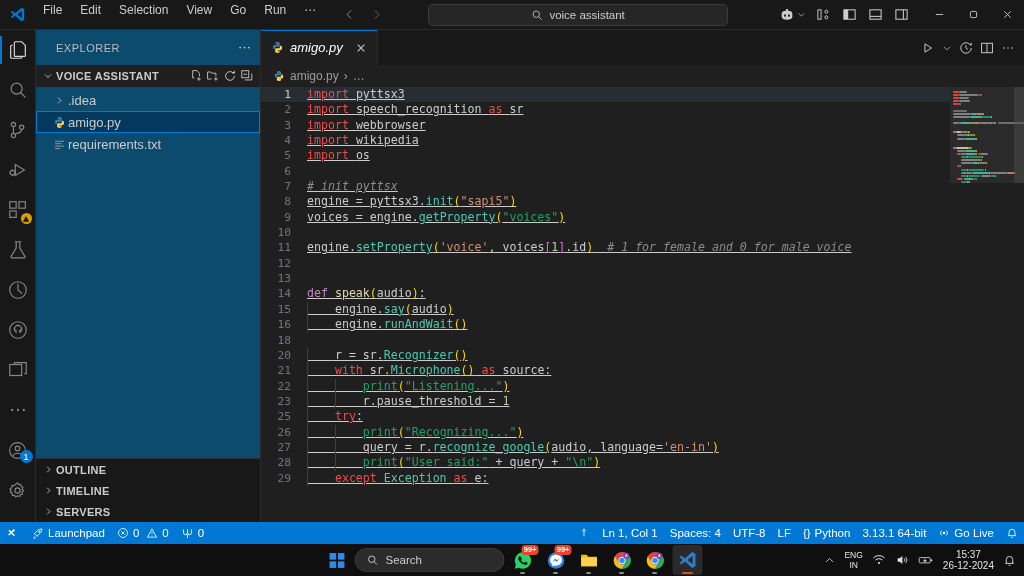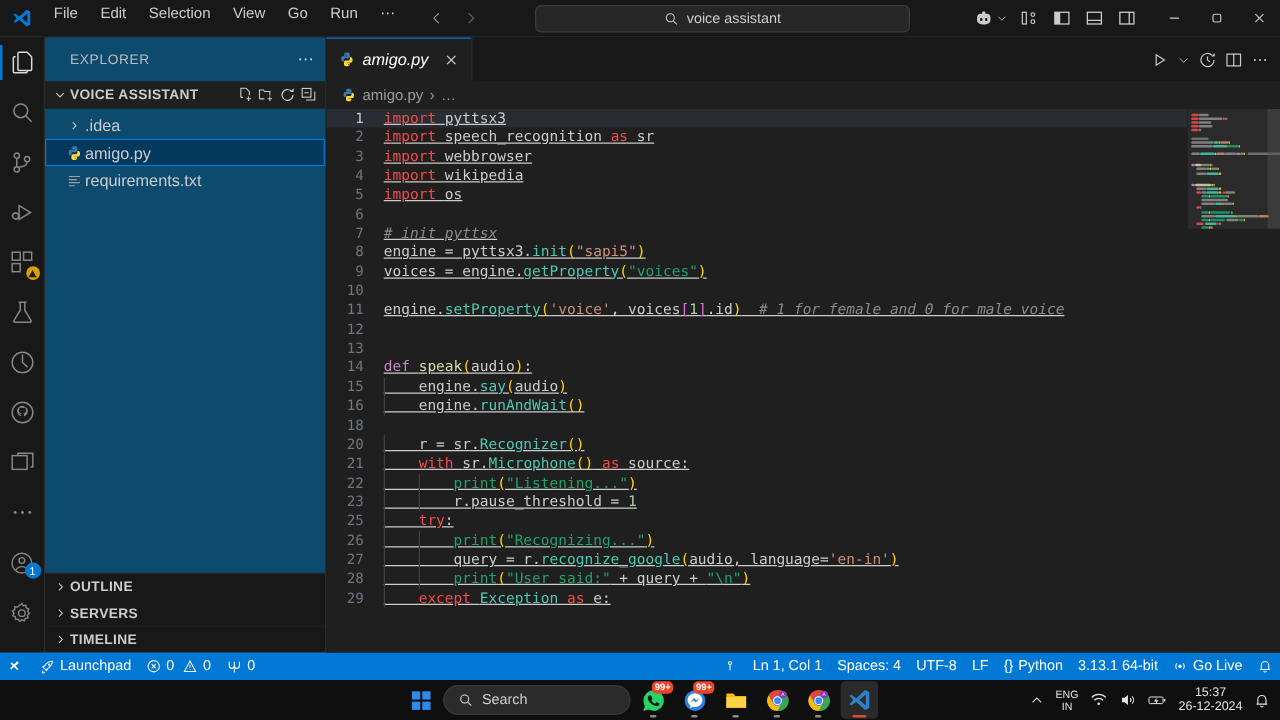--- a/index.html
+++ b/index.html
@@ -448,29 +448,29 @@
               </svg>
           </span>
           <span>OUTLINE</span>
         </div>
         <div class="sec-header">
           <span class="chev">
             <svg width="11" height="11" viewBox="0 0 16 16">
                 <path fill="none" stroke="#cccccc" stroke-width="1.2" d="M6 4l4 4-4 4"></path>
               </svg>
           </span>
-          <span>SERVERS</span>
+          <span>TIMELINE</span>
         </div>
         <div class="sec-header">
           <span class="chev">
             <svg width="11" height="11" viewBox="0 0 16 16">
                 <path fill="none" stroke="#cccccc" stroke-width="1.2" d="M6 4l4 4-4 4"></path>
               </svg>
           </span>
-          <span>TIMELINE</span>
+          <span>SERVERS</span>
         </div>
       </div>
     </div>
 
     <div class="editor-area">
       <div class="tabsrow">
         <div class="tab">
           <span class="ib">
             <svg width="13" height="13" viewBox="0 0 24 24">
                 <path fill="#3c78aa" d="M11.9 2c-2.3 0-4 .7-4 2.6v2h4.2v.6H6.3s-2.7-.3-2.7 4 2.4 4 2.4 4h1.6v-2.2s-.1-2.5 2.4-2.5h4s2.3 0 2.3-2.2V4.6S16.6 2 11.9 2zM9.6 3.6c.4 0 .8.4.8.8s-.4.8-.8.8-.8-.4-.8-.8.4-.8.8-.8z"></path>

